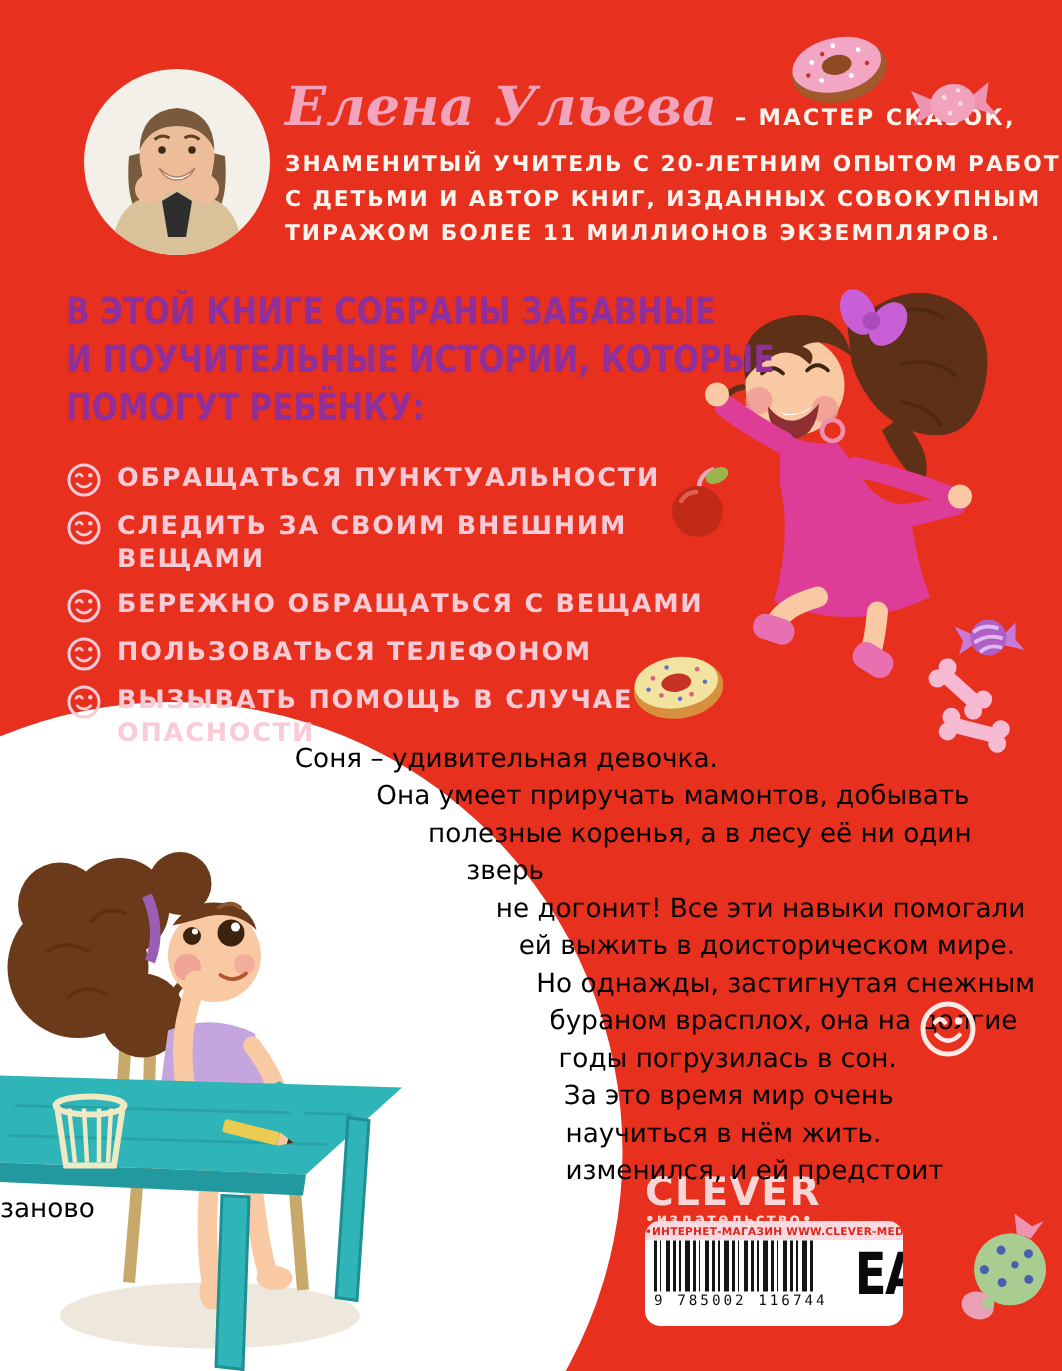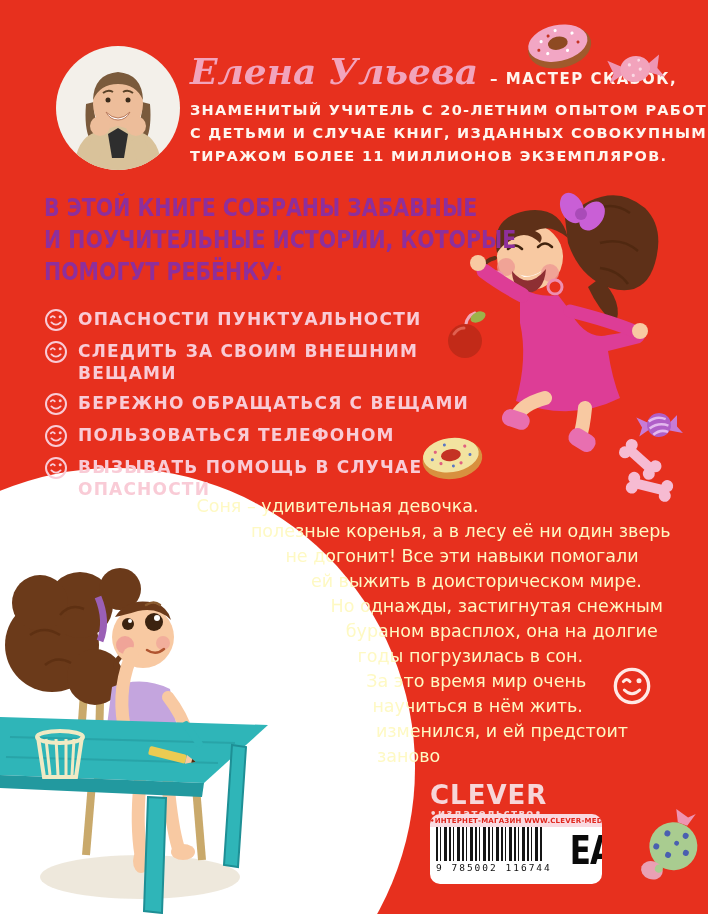--- a/index.html
+++ b/index.html
@@ -42,21 +42,21 @@
   
   .benefits { position:absolute; left:44px; top:308px; width:430px; z-index:2; }
   .benefit { display:flex; gap:10px; margin-bottom:8px; }
   .benefit .smiley { flex:0 0 24px; width:24px; height:24px; color:#F9CBD6; }
   .benefit-text { font-size:17px; font-weight:bold; color:#F9CBD6;
                   letter-spacing:1.2px; line-height:22px; }
   .benefit-text span { display:block; white-space:nowrap; }
 
   
   .story { position:absolute; left:0; top:494px; width:692px; z-index:4;
-           font-size:17.5px; line-height:25px; color:#fef9c3; }
+           font-size:17.5px; line-height:25px; color:#000000; }
   .story::before { content:""; float:left; width:390px; height:292px;
                    shape-outside:circle(258px at 115px 274px); shape-margin:4px; }
   .story span { display:block; }
 
   .story-smiley { position:absolute; left:612px; top:666px; width:40px; height:40px;
                   color:#FFE9E6; z-index:4; }
 
   
   .publisher { position:absolute; left:430px; top:782px; width:172px; text-align:left; z-index:2; }
   .logo { font-size:26px; font-weight:bold; color:#F7D6D8; letter-spacing:1px; line-height:26px; }
@@ -204,41 +204,41 @@
     </g>
   </svg>
 
   <div class="author-text">
     <div class="author-line1">
       <span class="author-name">Елена Ульева</span>
       <span class="author-title">– МАСТЕР СКАЗОК,</span>
     </div>
     <div class="author-desc">
       <span>ЗНАМЕНИТЫЙ УЧИТЕЛЬ С 20-ЛЕТНИМ ОПЫТОМ РАБОТЫ</span>
-      <span>С ДЕТЬМИ И СЛУЧАЕ КНИГ, ИЗДАННЫХ СОВОКУПНЫМ</span>
+      <span>С ДЕТЬМИ И АВТОР КНИГ, ИЗДАННЫХ СОВОКУПНЫМ</span>
       <span>ТИРАЖОМ БОЛЕЕ 11 МИЛЛИОНОВ ЭКЗЕМПЛЯРОВ.</span>
     </div>
   </div>
 
   <div class="heading">
     <span>В ЭТОЙ КНИГЕ СОБРАНЫ ЗАБАВНЫЕ</span>
     <span>И ПОУЧИТЕЛЬНЫЕ ИСТОРИИ, КОТОРЫЕ</span>
     <span>ПОМОГУТ РЕБЁНКУ:</span>
   </div>
 
   <div class="benefits">
     <div class="benefit">
       <svg class="smiley" viewBox="0 0 24 24">
           <circle cx="12" cy="12" r="10" fill="none" stroke="currentColor" stroke-width="2"></circle>
           <path d="M6.8 9.4 q2 -2.6 4 0" fill="none" stroke="currentColor" stroke-width="1.8" stroke-linecap="round"></path>
           <circle cx="16.2" cy="8.8" r="1.5" fill="currentColor"></circle>
           <path d="M7.4 14.4 q4.6 4.6 9.2 0" fill="none" stroke="currentColor" stroke-width="1.8" stroke-linecap="round"></path>
         </svg>
       <div class="benefit-text">
-          <span>ОПАСНОСТИ ПУНКТУАЛЬНОСТИ</span>
+          <span>ОБРАЩАТЬСЯ ПУНКТУАЛЬНОСТИ</span>
           <span></span>
         </div>
     </div>
     <div class="benefit">
       <svg class="smiley" viewBox="0 0 24 24">
           <circle cx="12" cy="12" r="10" fill="none" stroke="currentColor" stroke-width="2"></circle>
           <path d="M6.8 9.4 q2 -2.6 4 0" fill="none" stroke="currentColor" stroke-width="1.8" stroke-linecap="round"></path>
           <circle cx="16.2" cy="8.8" r="1.5" fill="currentColor"></circle>
           <path d="M7.4 14.4 q4.6 4.6 9.2 0" fill="none" stroke="currentColor" stroke-width="1.8" stroke-linecap="round"></path>
         </svg>
@@ -280,20 +280,21 @@
         </svg>
       <div class="benefit-text">
           <span>ВЫЗЫВАТЬ ПОМОЩЬ В СЛУЧАЕ</span>
           <span>ОПАСНОСТИ</span>
         </div>
     </div>
   </div>
 
   <div class="story">
     <span>Соня – удивительная девочка.</span>
+    <span>Она умеет приручать мамонтов, добывать</span>
     <span>полезные коренья, а в лесу её ни один зверь</span>
     <span>не догонит! Все эти навыки помогали</span>
     <span>ей выжить в доисторическом мире.</span>
     <span>Но однажды, застигнутая снежным</span>
     <span>бураном врасплох, она на долгие</span>
     <span>годы погрузилась в сон.</span>
     <span>За это время мир очень</span>
     <span>научиться в нём жить.</span>
     <span>изменился, и ей предстоит заново</span>
   </div>

